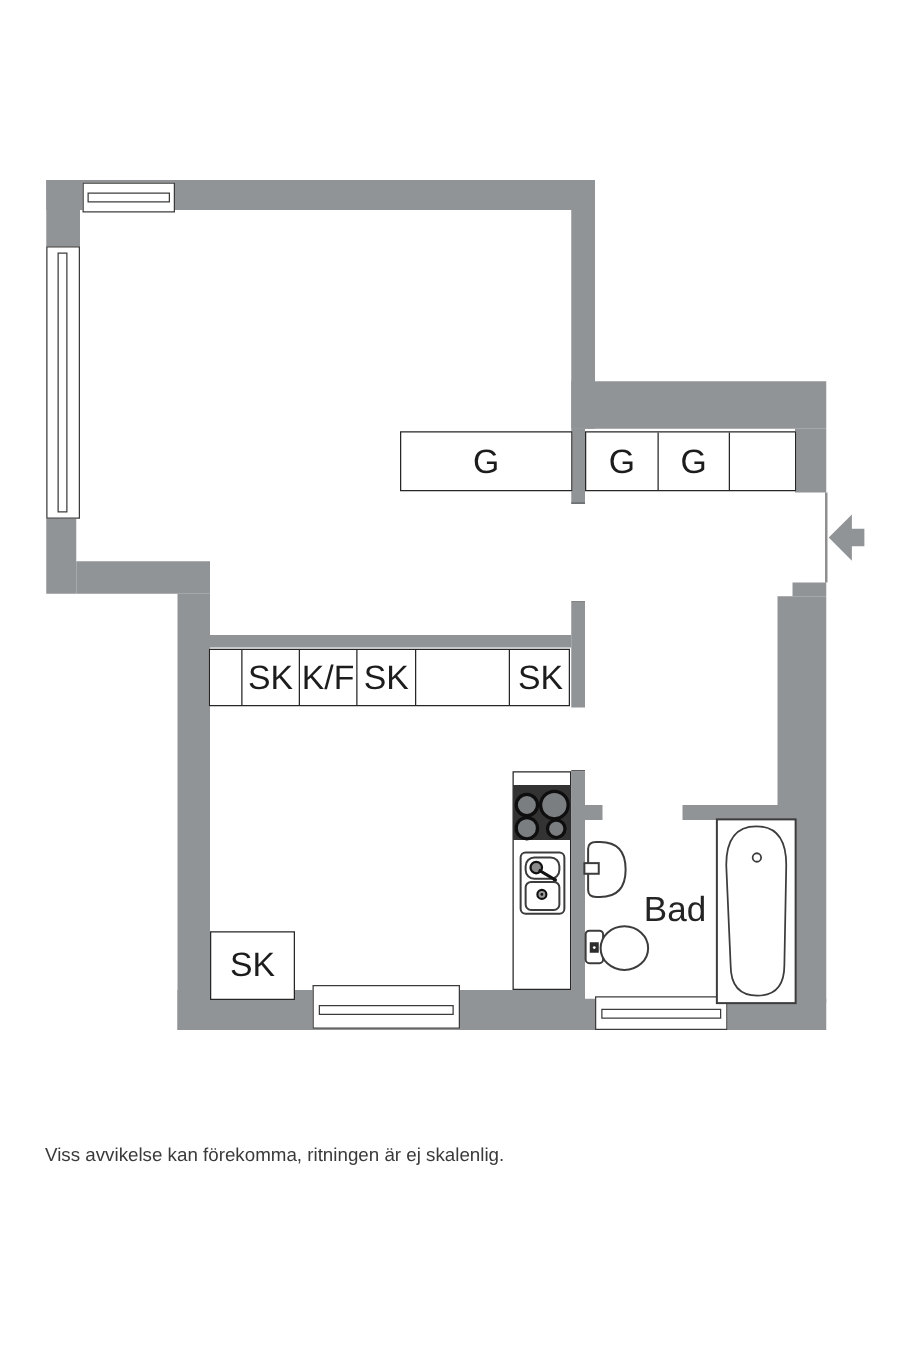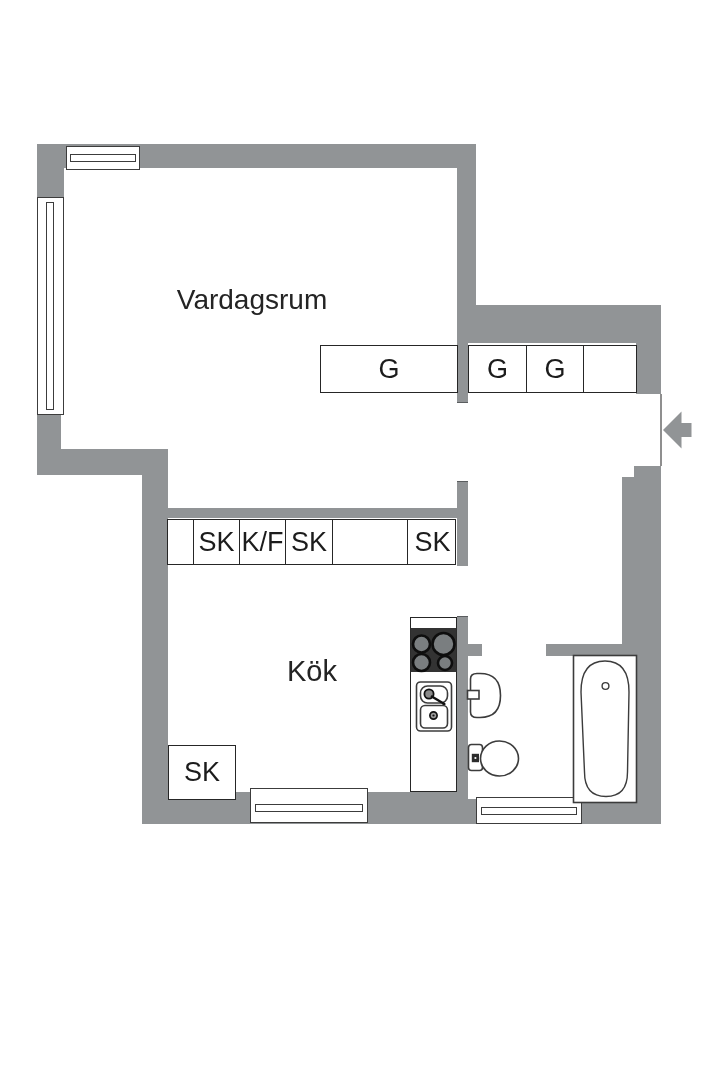--- a/index.html
+++ b/index.html
@@ -102,22 +102,21 @@
         <span>SK</span>
       </div>
   </div>
 
   <div class="box" style="left:168px;top:745px;width:68px;height:55px;">
     <span>SK</span>
   </div>
 
   <div class="box" style="left:410px;top:617px;width:47px;height:175px;"></div>
 
-  <div class="roomlabel" style="left:132px;top:284px;width:240px;font-size:28px;">Vardagsrum</div>
-  <div class="roomlabel" style="left:252px;top:655px;width:120px;font-size:29px;">Kök</div>
+  <div class="roomlabel" style="left:480px;top:712px;width:120px;font-size:28px;">Bad</div>
 
   <svg width="720" height="1080" viewBox="0 0 720 1080">
 
     <g>
       <rect x="410.5" y="628" width="46" height="44" fill="#333333"></rect>
       <circle cx="421.5" cy="644" r="8.5" fill="#7a7e80" stroke="#0e0e0e" stroke-width="2.6"></circle>
       <circle cx="443.5" cy="644" r="11" fill="#7a7e80" stroke="#0e0e0e" stroke-width="2.6"></circle>
       <circle cx="421.5" cy="662.5" r="8.5" fill="#7a7e80" stroke="#0e0e0e" stroke-width="2.6"></circle>
       <circle cx="445" cy="663" r="7" fill="#7a7e80" stroke="#0e0e0e" stroke-width="2.6"></circle>
     </g>
@@ -149,14 +148,15 @@
       <rect x="573.5" y="655.5" width="63" height="147"></rect>
       <path d="M581,692 Q581,661 605,661 Q629,661 629,692 L627.5,772 Q627.5,796.5 606,796.5 Q584.5,796.5 584.5,772 Z" stroke-width="1.4"></path>
       <circle cx="605.5" cy="686" r="3.4" stroke-width="1.4"></circle>
     </g>
 
     <g>
       <polygon points="663,430 681.5,411.5 681.5,423 691.5,423 691.5,437 681.5,437 681.5,448.5" fill="#919496"></polygon>
     </g>
   </svg>
 
+  <div id="disclaimer">Viss avvikelse kan förekomma, ritningen är ej skalenlig.</div>
 
 </div>
 
 </body></html>

